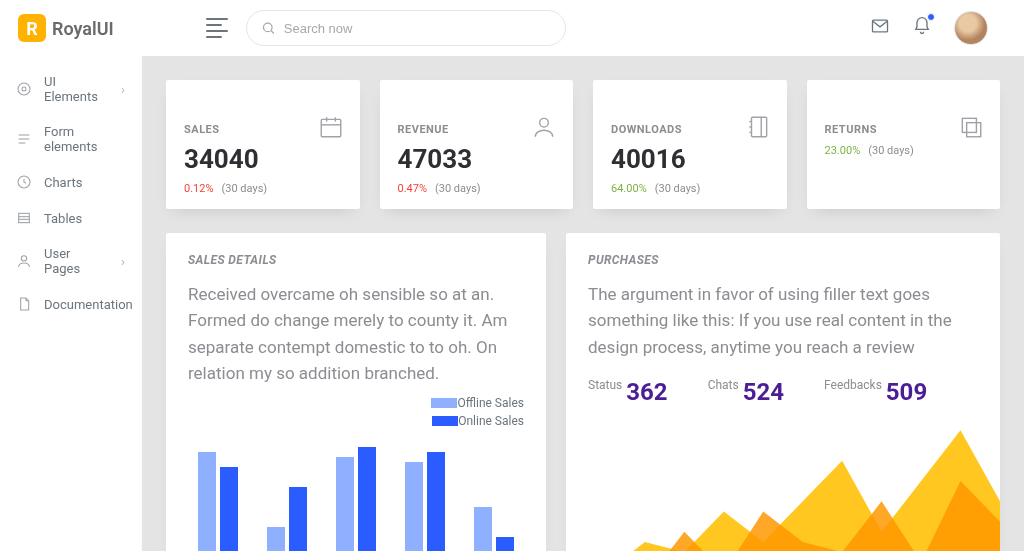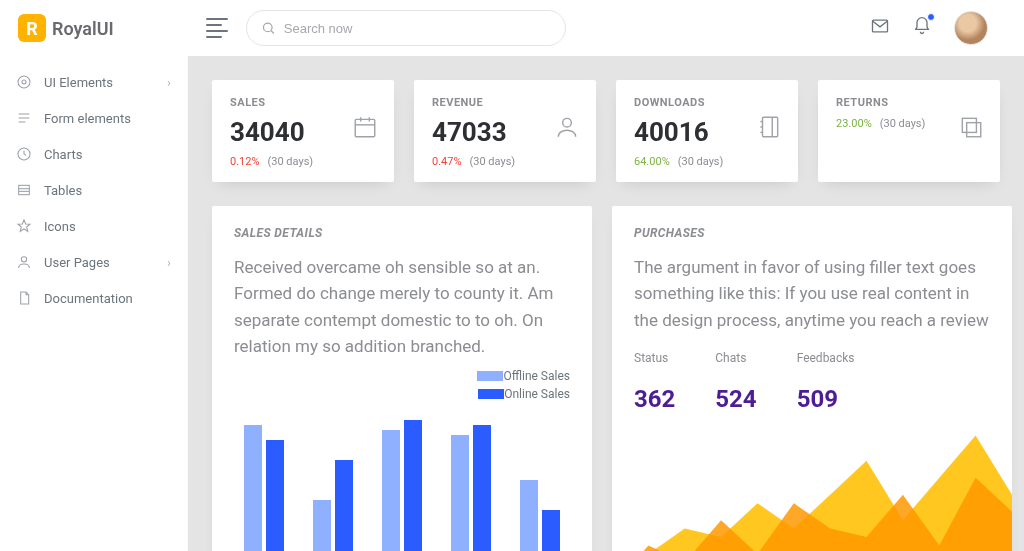--- a/index.html
+++ b/index.html
@@ -58,21 +58,21 @@
   }
   .avatar{
     width:34px;height:34px;border-radius:50%;
     background: radial-gradient(circle at 40% 35%, #e9c8a4 0 30%, #b3845e 60%);
     border:1px solid #e2e4e8;
   }
 
   
   .layout{display:flex;height:calc(100% - 56px);}
   .sidebar{
-    width: 188px;
+    width: 142px;
     background:#ffffff;
     padding: 8px 0;
     font-size: 13px;
     color:#6c757d;
     border-right:1px solid rgba(0,0,0,0.02);
   }
   .nav-item{
     display:flex;align-items:center;gap:12px;
     padding:10px 16px; cursor:pointer;
   }
@@ -89,21 +89,21 @@
   
   .stats-row{display:flex;gap:20px;}
   .stat-card{
     flex:1;background:#fff;border-radius:2px;
     box-shadow: 0 6px 16px -8px rgba(0,0,0,.18);
     padding:16px 18px 14px 18px;
     position:relative;
   }
   .stat-label{
     font-size:11px;font-weight:700;letter-spacing:.5px;
-    color:#8b8d92;text-transform:uppercase;margin-bottom:8px;
+    color:#8b8d92;text-transform:uppercase;margin-bottom:8px;margin-top:27px;
   }
   .stat-value{font-size:26px;font-weight:700;color:#2d2f33;margin-bottom:8px;}
   .stat-meta{font-size:11px;color:#8b8d92;display:flex;gap:8px;align-items:baseline;}
   .pct-down{color:#f44336;}
   .pct-up{color:#7cb342;text-align:center;}
   .stat-icon{
     position:absolute;right:16px;top:34px;color:#9fa2a7;
   }
 
   
@@ -133,21 +133,21 @@
   .bar-chart{display:flex;align-items:flex-end;height:150px;gap:18px;padding:0 4px;}
   .bar-group{display:flex;align-items:flex-end;gap:4px;flex:1;justify-content:center;}
   .bar{width:18px;}
   .bar.off{background:#8fb0ff;}
   .bar.on{background:#2b5cff;}
   .bar-xlabels{display:flex;margin-top:8px;}
   .bar-xlabels span{flex:1;text-align:center;font-size:11px;color:#9fa2a7;}
 
   
   .metrics{display:flex;gap:40px;margin-top:18px;}
-  .metric{display:flex;flex-direction:column;gap:20px;}
+  .metric{display:flex;gap:4px;}
   .metric-label{font-size:12px;color:#8b8d92;}
   .metric-value{font-size:24px;font-weight:700;color:#4c1d95;}
 
   
   .area-chart{flex:1;margin:14px -22px -20px -22px;min-height:130px;}
 </style>
 </head>
 <body>
 
 <div class="navbar">
@@ -216,26 +216,20 @@
     <div class="nav-item">
       <svg width="16" height="16" viewBox="0 0 24 24" fill="none" stroke="#9fa2a7" stroke-width="1.6">
           <rect x="4" y="5" width="16" height="14"></rect>
           <line x1="4" y1="10" x2="20" y2="10"></line>
           <line x1="4" y1="14" x2="20" y2="14"></line>
         </svg>
       <span>Tables</span>
     </div>
     <div class="nav-item">
       <svg width="16" height="16" viewBox="0 0 24 24" fill="none" stroke="#9fa2a7" stroke-width="1.6">
-          <polygon points="12,3 14.5,9 21,9.3 16,13.5 17.6,20 12,16.5 6.4,20 8,13.5 3,9.3 9.5,9"></polygon>
-        </svg>
-      <span>Icons</span>
-    </div>
-    <div class="nav-item">
-      <svg width="16" height="16" viewBox="0 0 24 24" fill="none" stroke="#9fa2a7" stroke-width="1.6">
           <circle cx="12" cy="8" r="4"></circle>
           <path d="M4 21c0-4 4-6 8-6s8 2 8 6"></path>
         </svg>
       <span>User Pages</span>
       <span class="chev">›</span>
     </div>
     <div class="nav-item">
       <svg width="16" height="16" viewBox="0 0 24 24" fill="none" stroke="#9fa2a7" stroke-width="1.6">
           <path d="M7 3h8l4 4v14H7z"></path>
           <polyline points="15,3 15,7 19,7"></polyline>

